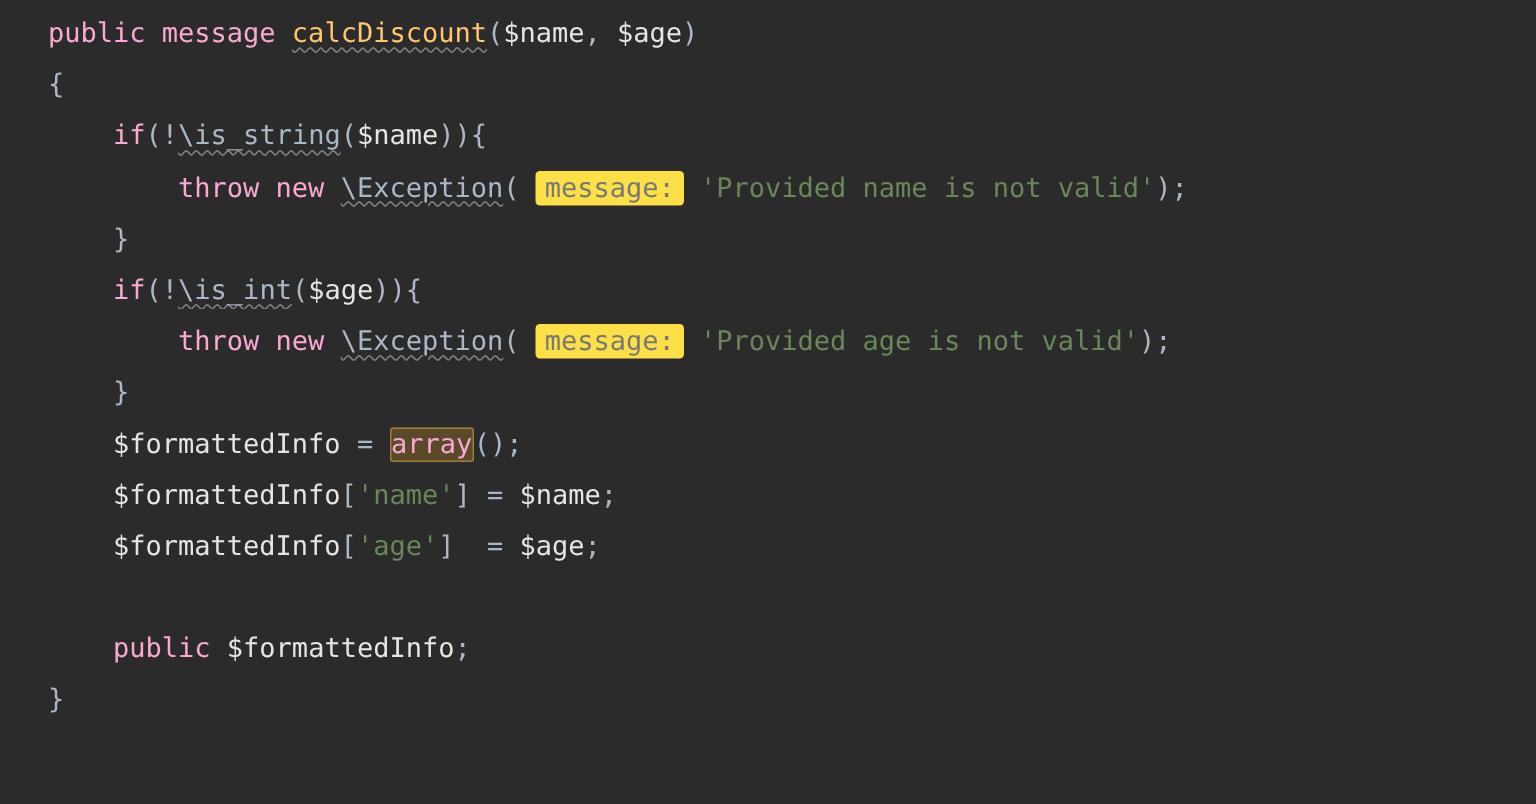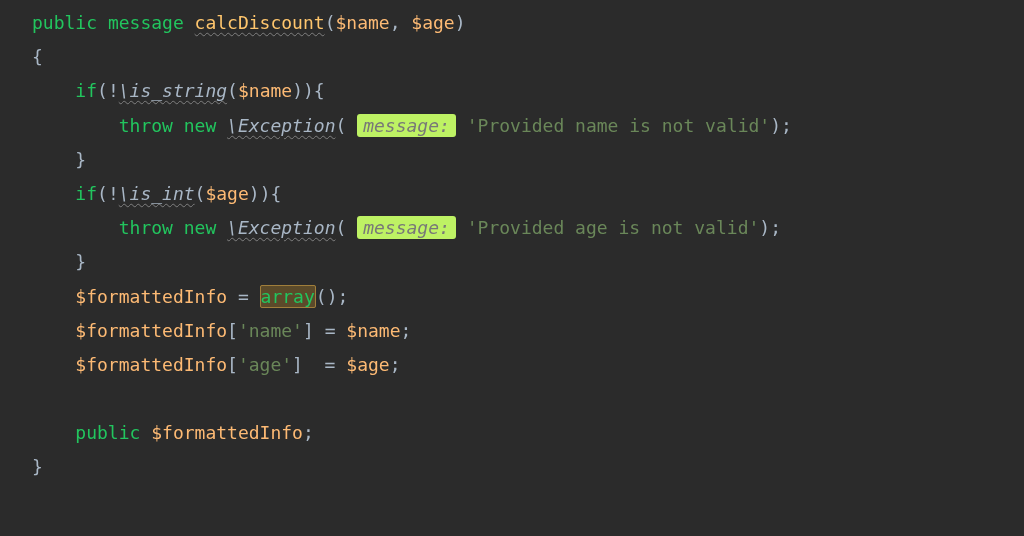--- a/index.html
+++ b/index.html
@@ -1,24 +1,24 @@
 <!DOCTYPE html>
 <html><head>
 <meta charset="utf-8">
 <style>
   html,body{margin:0;padding:0;background:#2b2b2b;color:#a9b7c6;font-family:"Consolas","Courier New",monospace;font-size:18px;line-height:1.9;width:1024px;height:536px;overflow:hidden;}
   pre{margin:0;padding:6px 0 0 32px;white-space:pre;}
-  .kw{color:#22c55e;}
+  .kw{color:#f9a8d4;}
   .fn{color:#ffc66d;margin-top:40px;}
-  .var{color:#fdba74;}
-  .ns{color:#a9b7c6;font-style:italic;}
+  .var{color:#e5e5e5;}
+  .ns{color:#a9b7c6;}
   .str{color:#6a8759;}
   .pn{color:#a9b7c6;}
   .hint{color:#787878;}
-  .hintbox{background:#bef264;border-radius:3px;padding:1px 6px;font-style:italic;}
+  .hintbox{background:#fde047;border-radius:3px;padding:1px 6px;}
   .wavy{text-decoration:underline wavy #808080;text-decoration-thickness:1px;text-underline-offset:3px;}
   .hi{background:#5b4a2a;border:1px solid #a07e3b;border-radius:2px;margin-top:44px;}
 </style>
 </head>
 <body>
 
 <pre><span class="kw">public</span> <span class="kw">message</span> <span class="fn wavy">calcDiscount</span><span class="pn">(</span><span class="var">$name</span><span class="pn">, </span><span class="var">$age</span><span class="pn">)</span>
 <span class="pn">{</span>
     <span class="kw">if</span><span class="pn">(!</span><span class="ns wavy">\is_string</span><span class="pn">(</span><span class="var">$name</span><span class="pn">)){</span>
         <span class="kw">throw</span> <span class="kw">new</span> <span class="ns wavy">\Exception</span><span class="pn">( </span><span class="hint hintbox">message:</span> <span class="str">'Provided name is not valid'</span><span class="pn">);</span>

